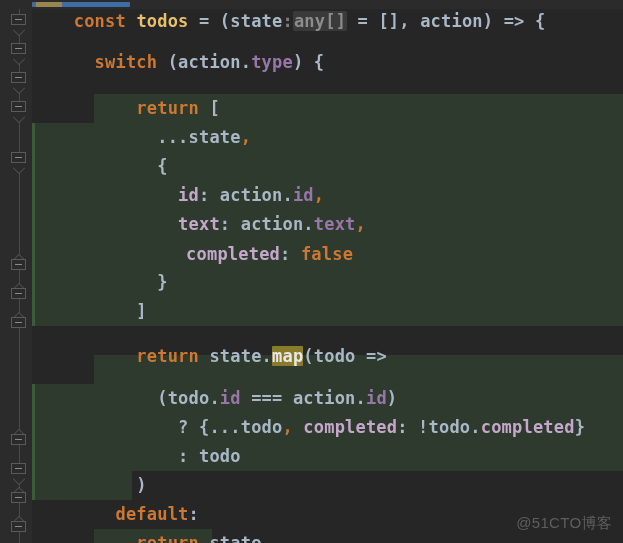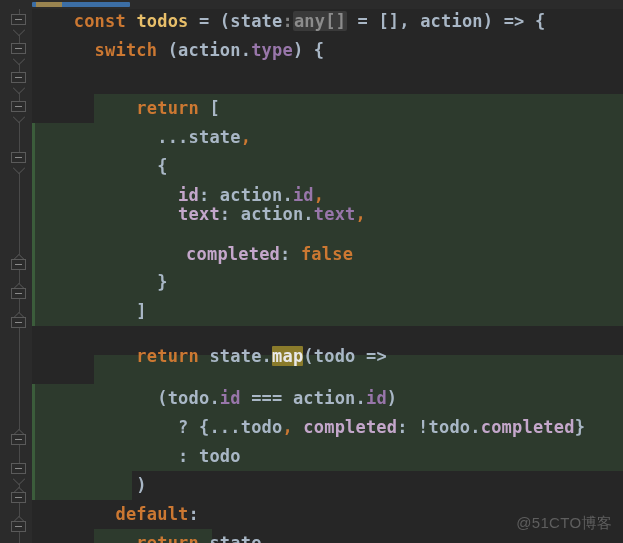--- a/index.html
+++ b/index.html
@@ -221,35 +221,35 @@
         <div class="fold up" style="top: 521px;">
           <div class="fold-tip"></div>
           <div class="fold-box"></div>
           <div class="fold-dash"></div>
         </div>
       </div>
   </div>
 
   <div id="code">
       <div class="row" style="top: 7px;"><span class="txt">    </span><span class="txt kw">const</span><span class="txt pl"> </span><span class="txt fn">todos</span><span class="txt pl"> = (</span><span class="txt pl">state</span><span class="txt dim">:</span><span class="txt hint">any[]</span><span class="txt pl"> = [], </span><span class="txt pl">action</span><span class="txt pl">) =&gt; {</span></div>
-      <div class="row" style="top: 36px;"><span class="txt">      </span><span class="txt kw">switch</span><span class="txt pl"> (</span><span class="txt pl">action</span><span class="txt pl">.</span><span class="txt id">type</span><span class="txt pl">) {</span></div>
+      <div class="row" style="top: 48px;"><span class="txt">      </span><span class="txt kw">switch</span><span class="txt pl"> (</span><span class="txt pl">action</span><span class="txt pl">.</span><span class="txt id">type</span><span class="txt pl">) {</span></div>
       <div class="diff" style="top: 94px; left: 62px; width: 529px;"></div>
       <div class="row" style="top: 94px;"><span class="txt">          </span><span class="txt kw">return</span><span class="txt pl"> [</span></div>
       <div class="diff" style="top: 123px; left: 0px; width: 591px;"></div>
       <div class="diff-bar" style="top: 123px; left: 0px;"></div>
       <div class="row" style="top: 123px;"><span class="txt">            </span><span class="txt pl">...</span><span class="txt pl">state</span><span class="txt kw">,</span></div>
       <div class="diff" style="top: 152px; left: 0px; width: 591px;"></div>
       <div class="diff-bar" style="top: 152px; left: 0px;"></div>
       <div class="row" style="top: 152px;"><span class="txt">            </span><span class="txt pl">{</span></div>
       <div class="diff" style="top: 181px; left: 0px; width: 591px;"></div>
       <div class="diff-bar" style="top: 181px; left: 0px;"></div>
       <div class="row" style="top: 181px;"><span class="txt">              </span><span class="txt prop">id</span><span class="txt pl">: </span><span class="txt pl">action</span><span class="txt pl">.</span><span class="txt id">id</span><span class="txt kw">,</span></div>
       <div class="diff" style="top: 210px; left: 0px; width: 591px;"></div>
       <div class="diff-bar" style="top: 210px; left: 0px;"></div>
-      <div class="row" style="top: 200px;"><span class="txt">              </span><span class="txt prop">text</span><span class="txt pl">: </span><span class="txt pl">action</span><span class="txt pl">.</span><span class="txt id">text</span><span class="txt kw">,</span></div>
+      <div class="row" style="top: 210px;"><span class="txt">              </span><span class="txt prop">text</span><span class="txt pl">: </span><span class="txt pl">action</span><span class="txt pl">.</span><span class="txt id">text</span><span class="txt kw">,</span></div>
       <div class="diff" style="top: 239px; left: 0px; width: 591px;"></div>
       <div class="diff-bar" style="top: 239px; left: 0px;"></div>
       <div class="row" style="top: 240px; margin-left: 8px;"><span class="txt">              </span><span class="txt prop">completed</span><span class="txt pl">: </span><span class="txt kw">false</span></div>
       <div class="diff" style="top: 268px; left: 0px; width: 591px;"></div>
       <div class="diff-bar" style="top: 268px; left: 0px;"></div>
       <div class="row" style="top: 268px;"><span class="txt">            </span><span class="txt pl">}</span></div>
       <div class="diff" style="top: 297px; left: 0px; width: 591px;"></div>
       <div class="diff-bar" style="top: 297px; left: 0px;"></div>
       <div class="row" style="top: 297px;"><span class="txt">          </span><span class="txt pl">]</span></div>
       <div class="diff" style="top: 355px; left: 62px; width: 529px;"></div>

